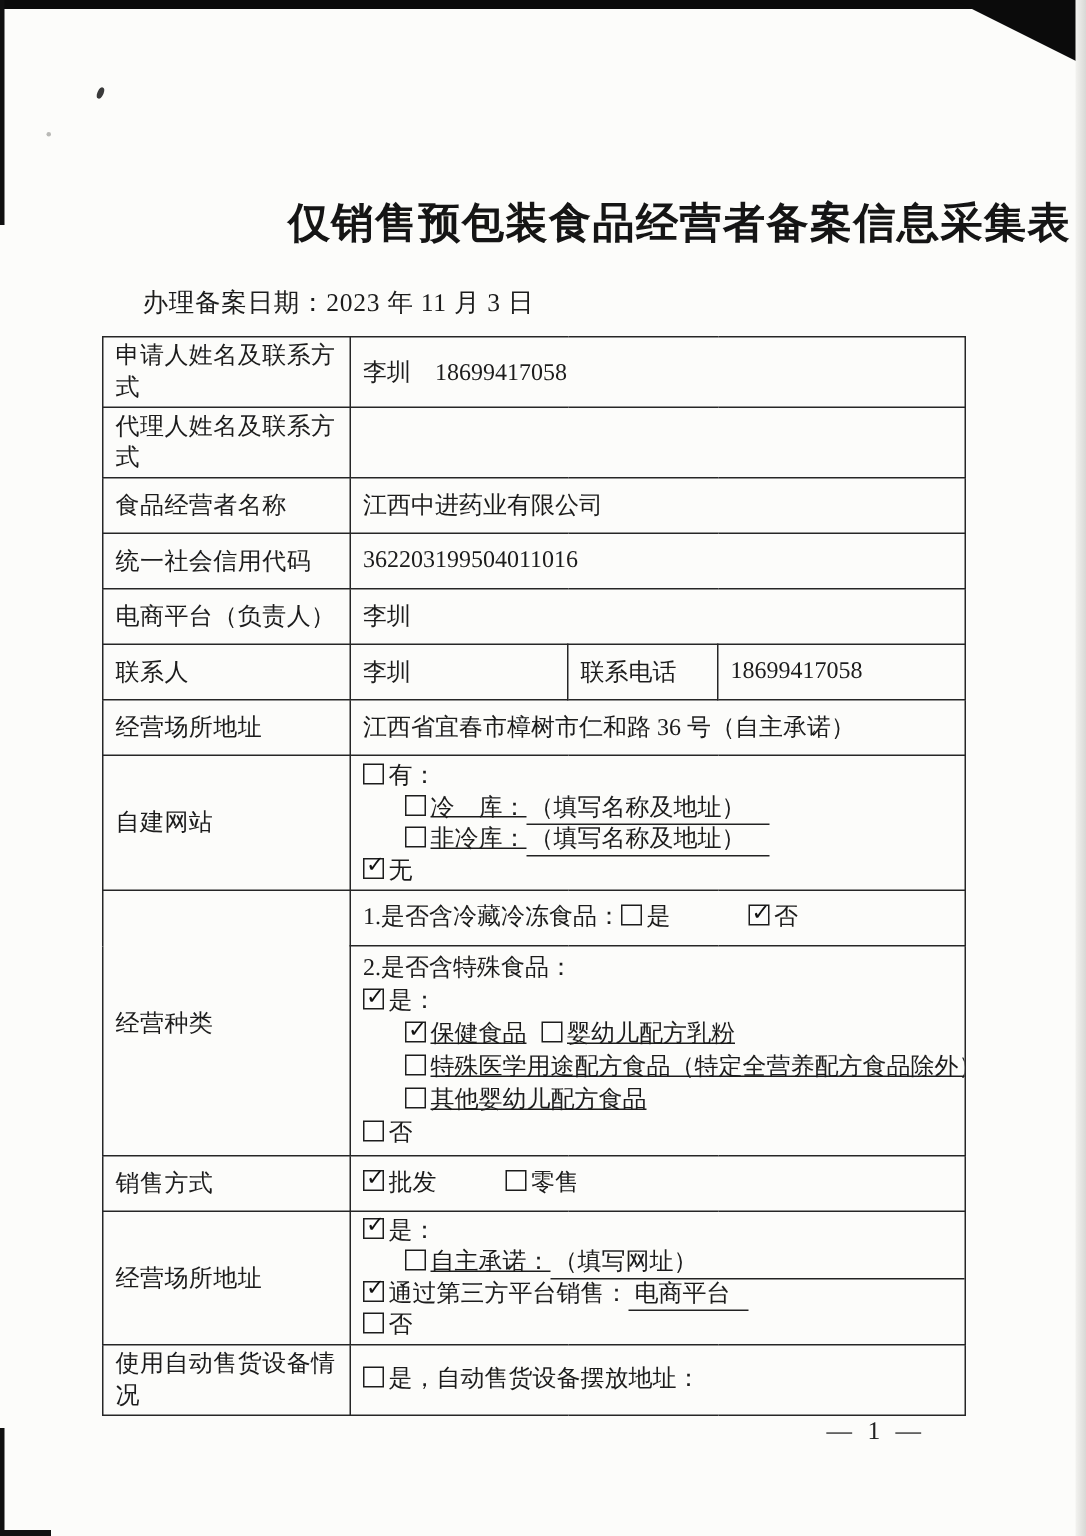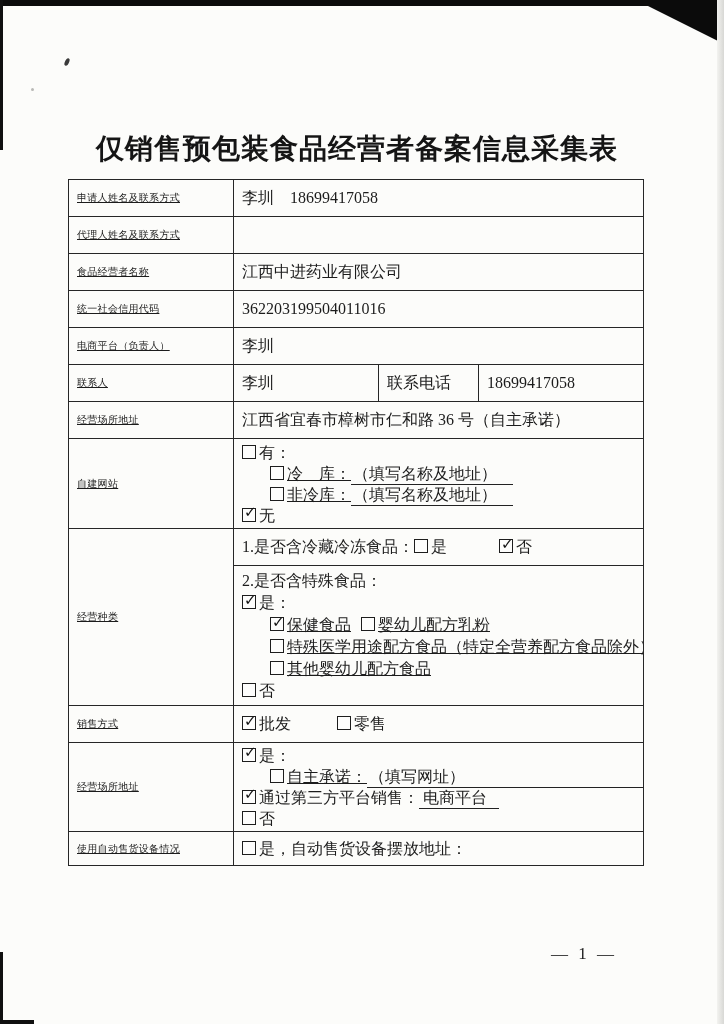--- a/index.html
+++ b/index.html
@@ -20,39 +20,39 @@
   .bottom-nub{position:absolute;bottom:0;left:0;width:34px;height:4px;background:#101010;}
   .right-band{position:absolute;top:0;right:0;width:7px;height:100%;
     background:linear-gradient(to right,#f3f3f0,#d8d8d5);}
   .speck{position:absolute;left:65px;top:58px;width:4px;height:8px;background:#3a3a3a;
     border-radius:45%;transform:rotate(24deg);}
   .speck2{position:absolute;left:31px;top:88px;width:3px;height:3px;background:#b9b9b6;border-radius:50%;}
 
   
   .title{
     margin:0;padding:130px 10px 0 0;
-    text-align:center;
+    text-align:right;
     font-size:28px;font-weight:bold;letter-spacing:1px;
     font-family:"Liberation Sans","DejaVu Sans",sans-serif;
     color:#151515;
   }
   .date-line{margin:22px 0 0 95px;font-size:17px;letter-spacing:.5px;}
 
   table.form-table{
     margin:11px 0 0 68px;width:575px;
     border-collapse:collapse;table-layout:fixed;
     font-size:16px;
   }
   table.form-table td{
     border:1.6px solid #262626;
     padding:2px 4px 2px 8px;
     vertical-align:middle;
     overflow:hidden;
   }
-  td.lbl{font-size:10px;padding-left:10px;letter-spacing:.3px;text-decoration:underline;}
+  td.lbl{font-size:16px;padding-left:10px;letter-spacing:.3px;}
   td.ctr{text-align:left;padding-left:4px;}
   td.multi{padding:4px 4px 4px 8px;}
   .ln{height:22px;line-height:22px;white-space:nowrap;}
   .ln.tight{height:21px;line-height:21px;}
   .indent{padding-left:28px;text-decoration:underline;}
 
   
   .cb{display:inline-block;width:12px;height:12px;border:1.6px solid #1d1d1d;
     margin-right:3px;vertical-align:-1px;position:relative;background:#fdfdfc;}
   .cb.checked::after{
@@ -82,20 +82,21 @@
   <div class="corner-wedge"></div>
   <div class="left-strip"></div>
   <div class="left-strip-bottom"></div>
   <div class="bottom-nub"></div>
   <div class="right-band"></div>
   <div class="speck"></div>
   <div class="speck2"></div>
 
   <h1 class="title">仅销售预包装食品经营者备案信息采集表</h1>
 
+  <div class="date-line"><span>办理备案日期：</span><span>2023 年 11 月 3 日</span></div>
 
   <table class="form-table">
     <colgroup>
       <col style="width:165px">
         <col style="width:145px">
         <col style="width:100px">
         <col style="width:165px">
     </colgroup>
 
     <tbody>

